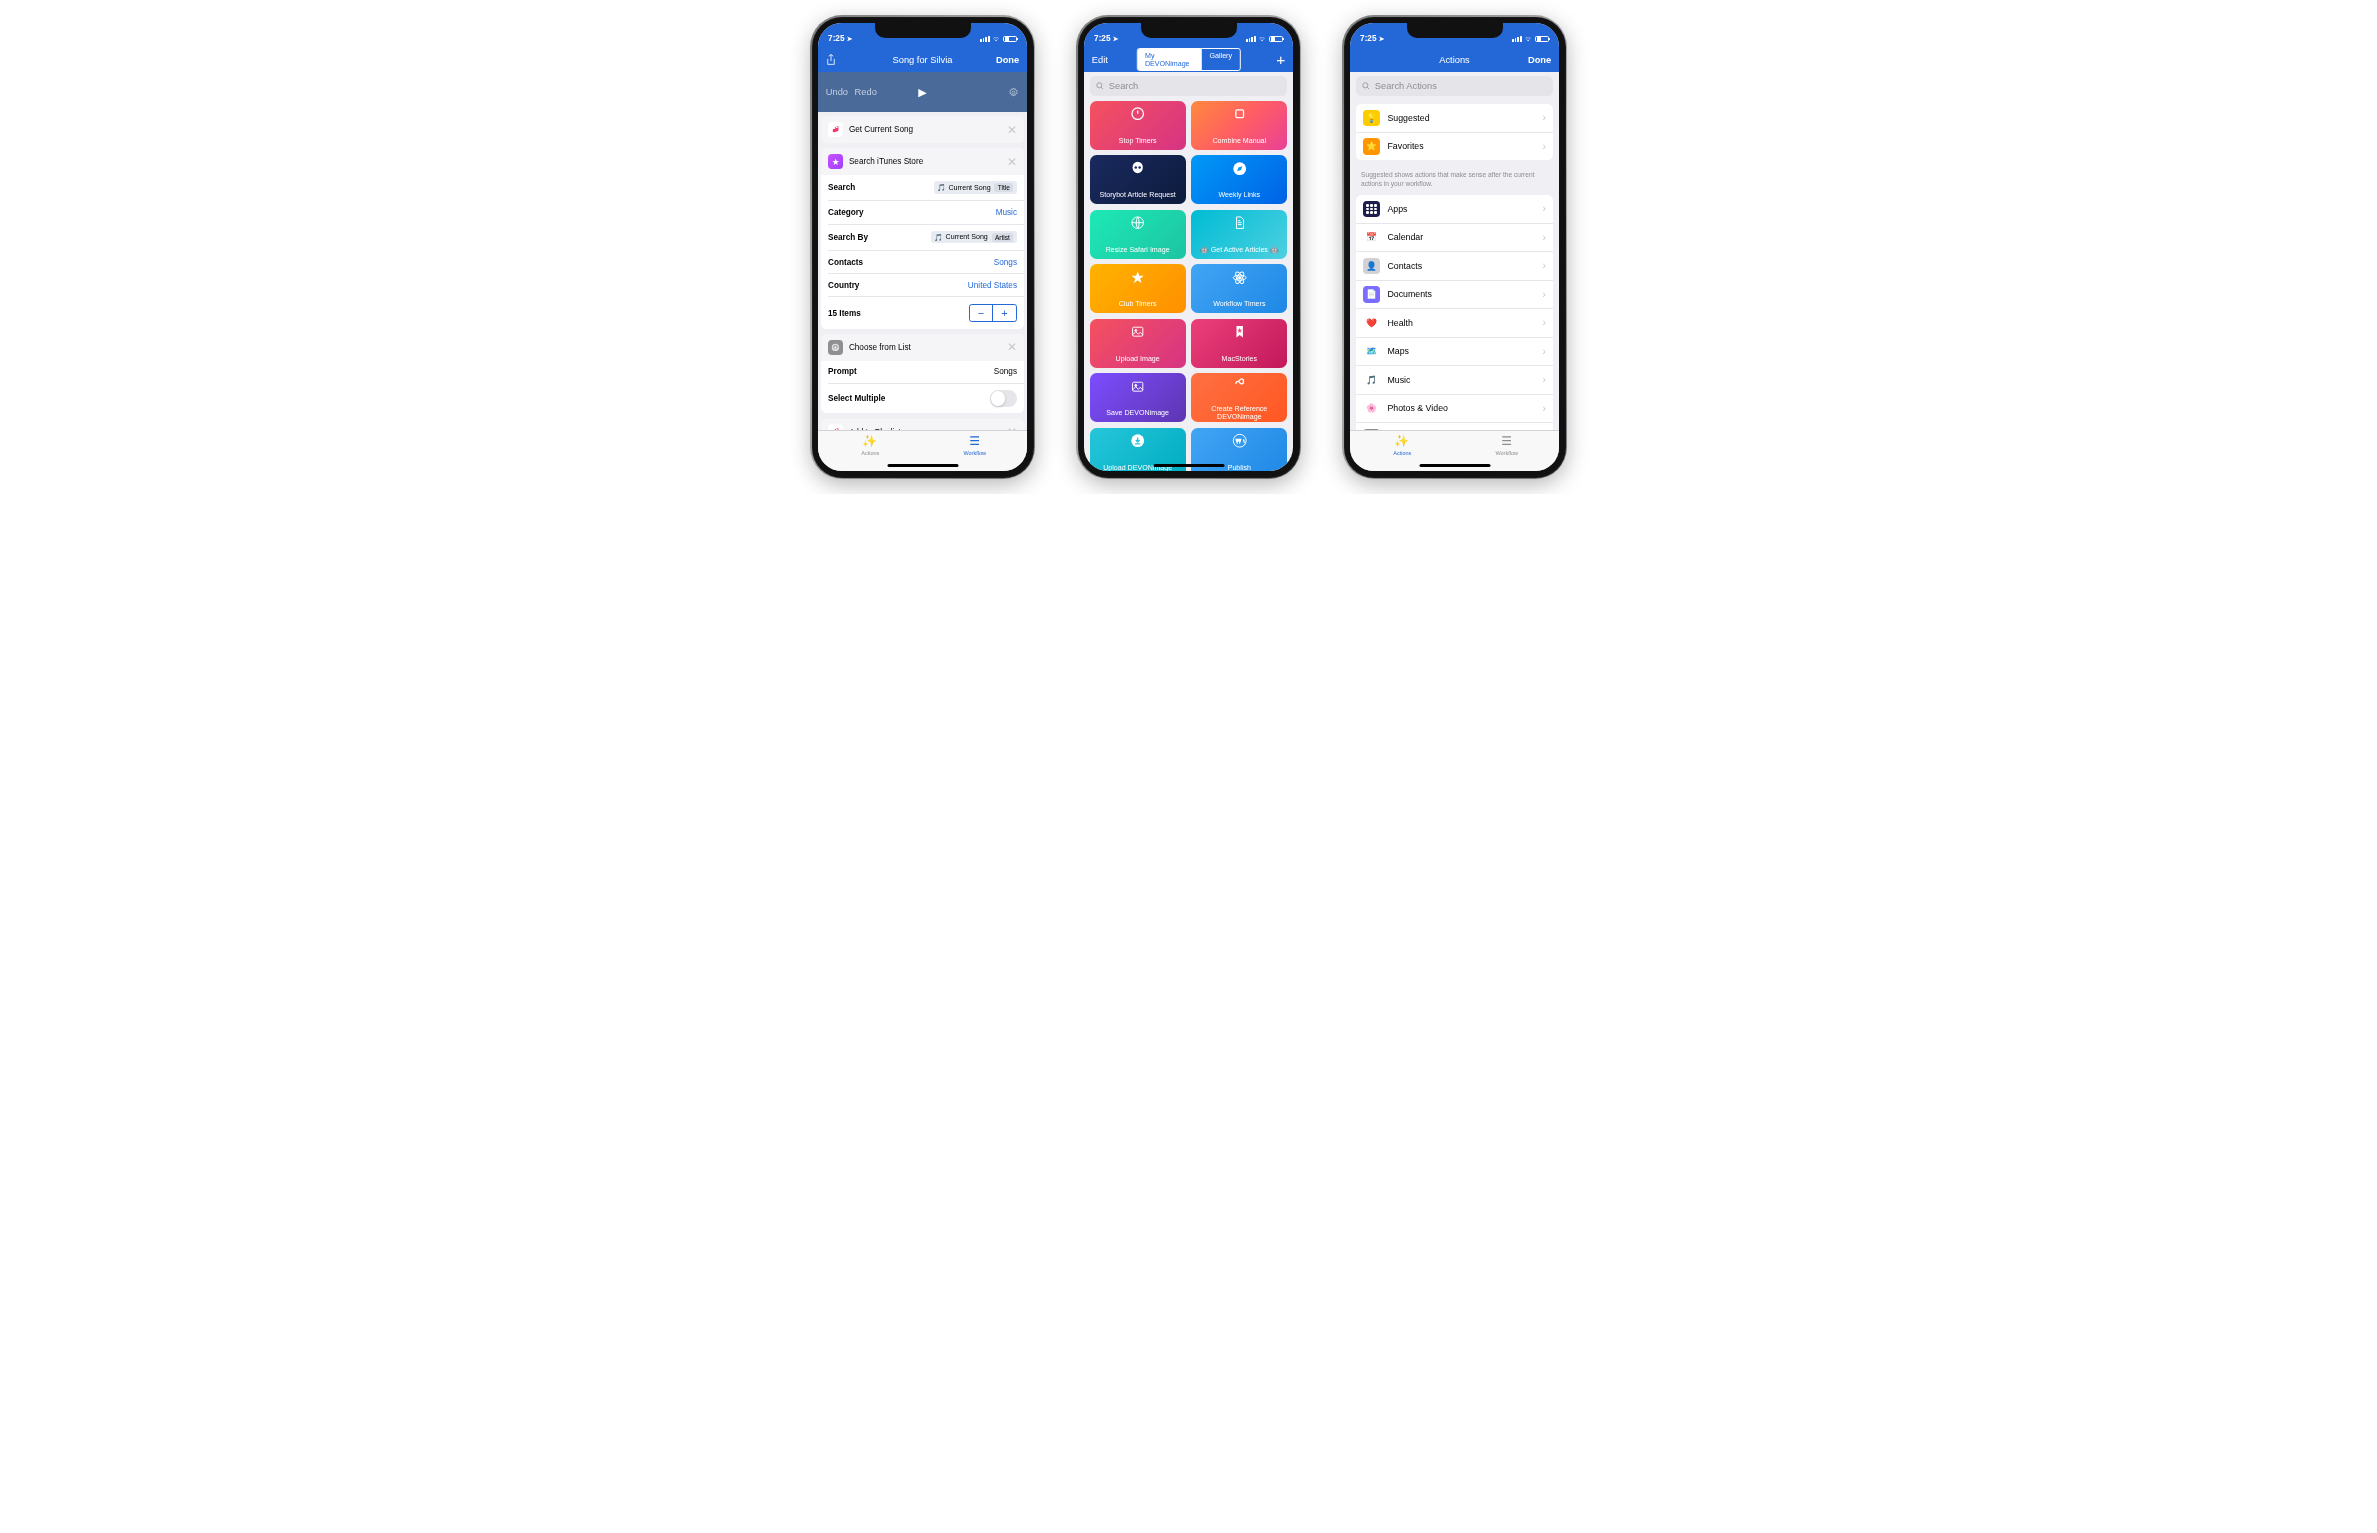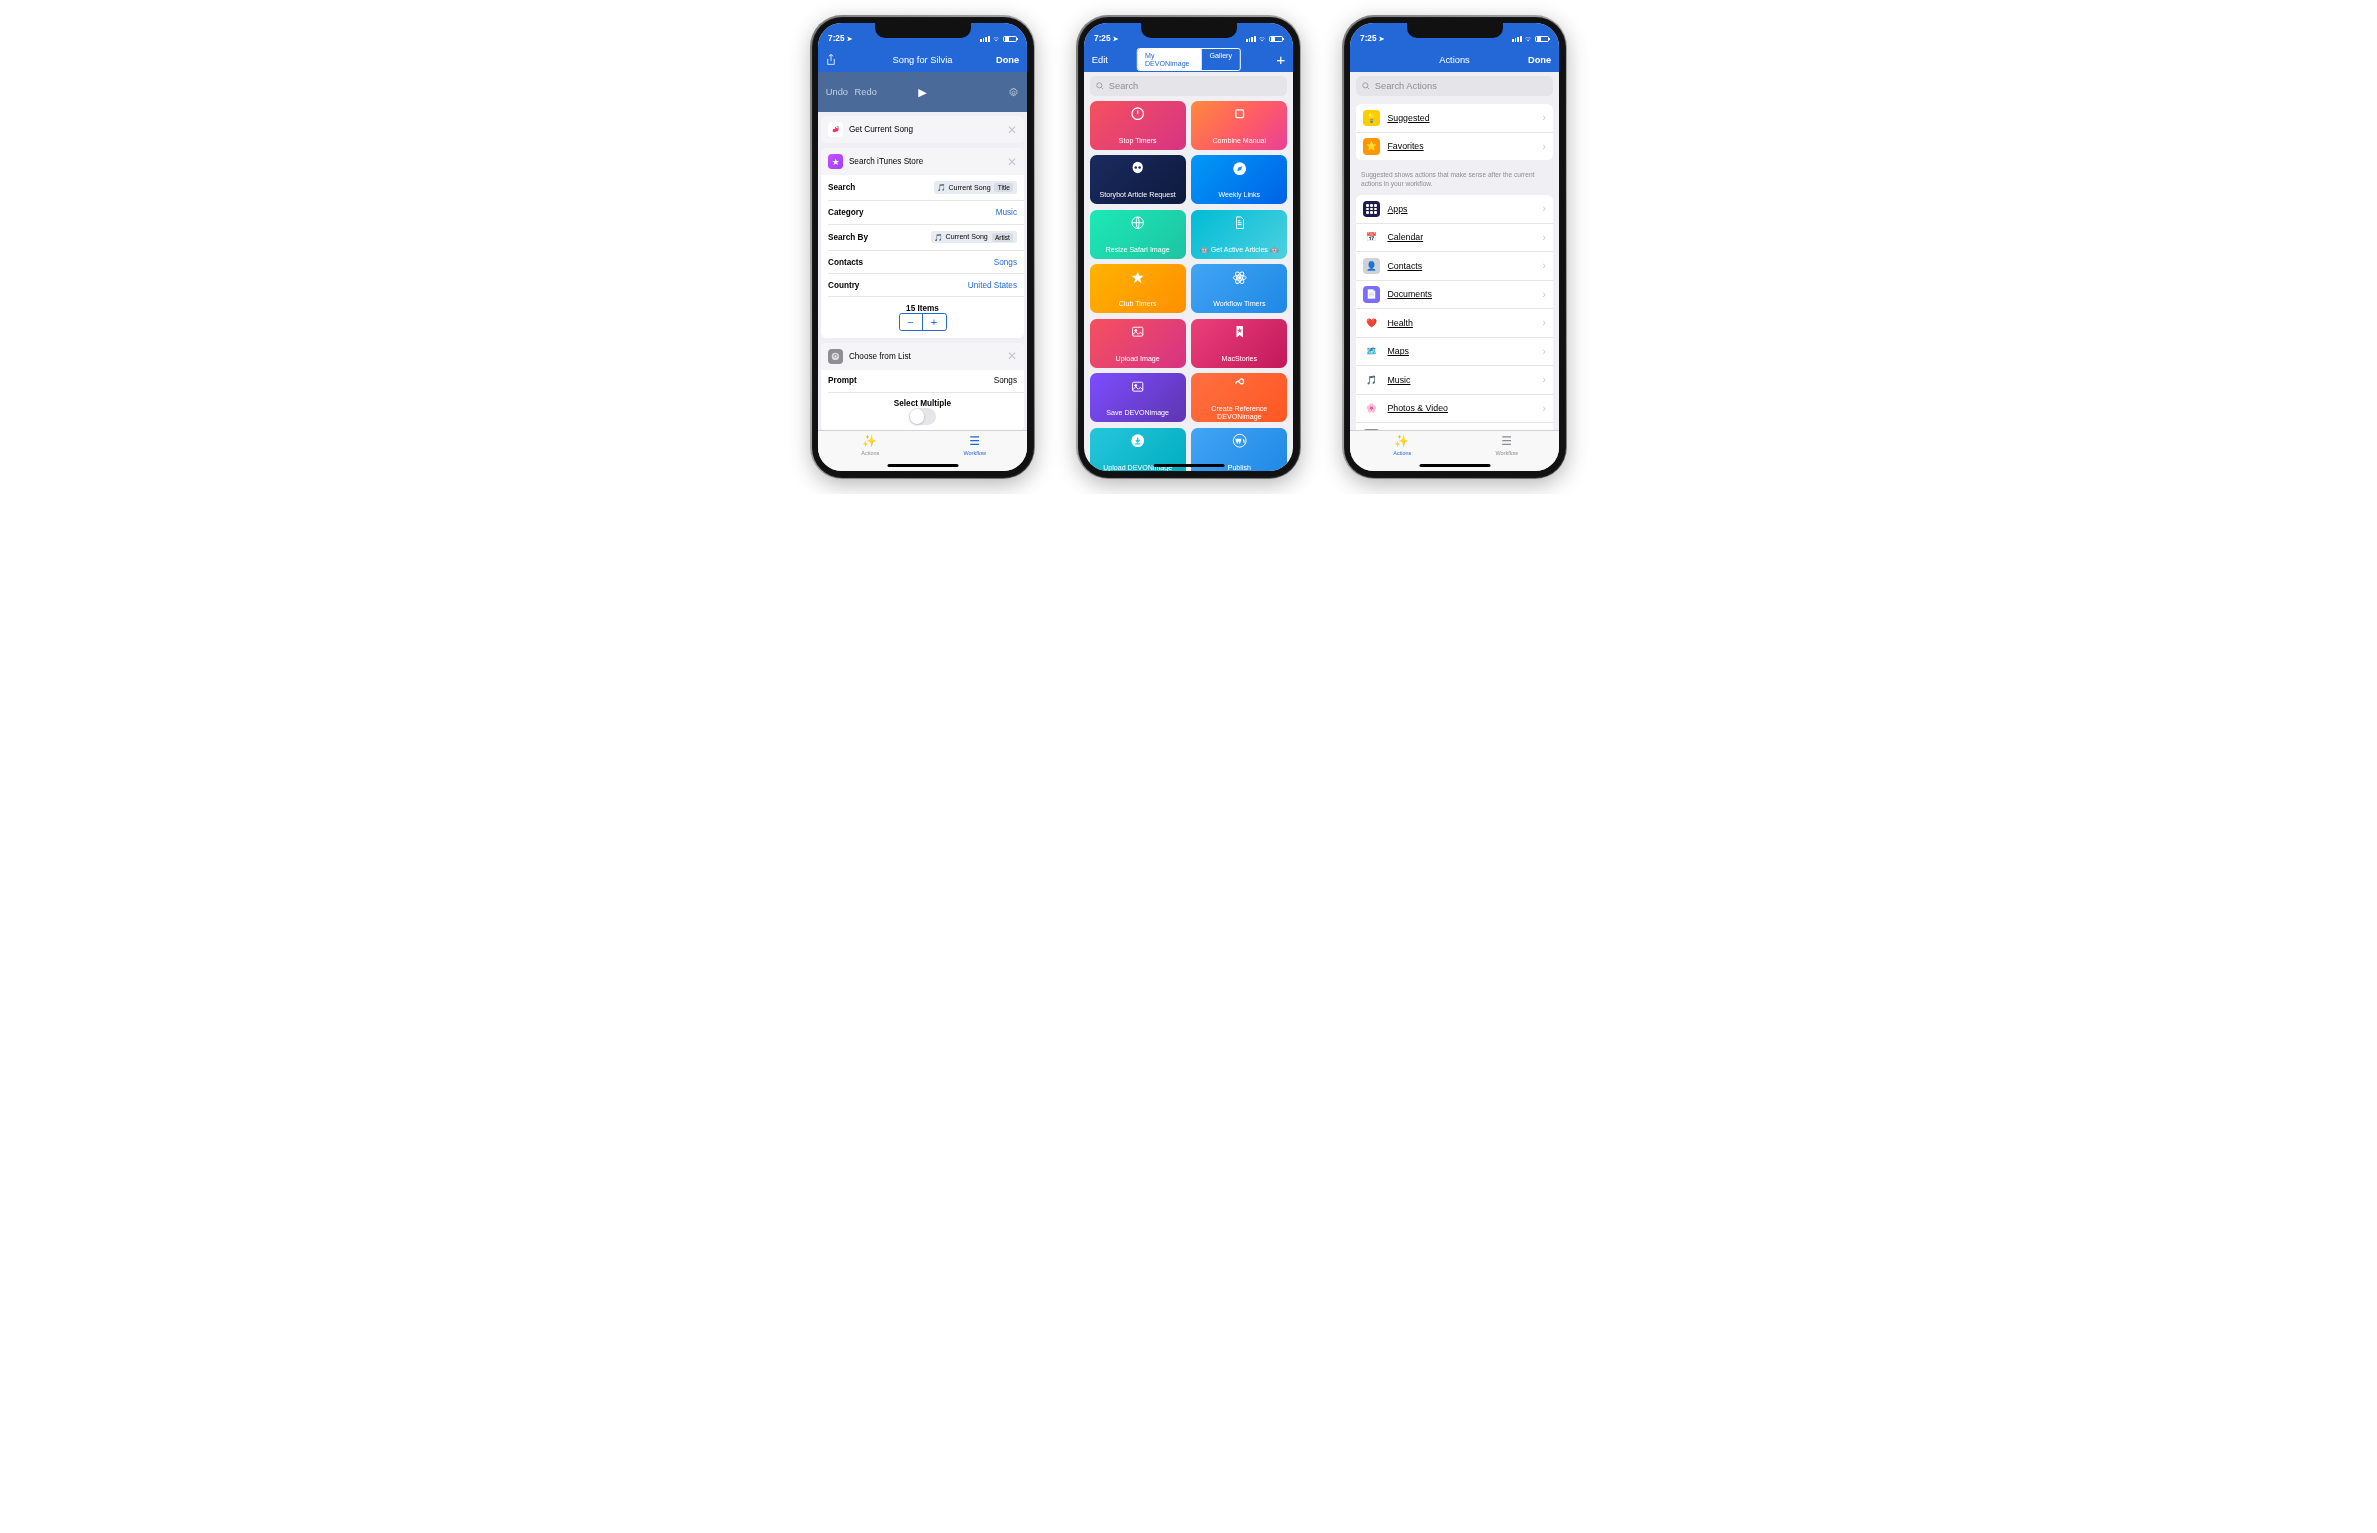--- a/index.html
+++ b/index.html
@@ -119,21 +119,21 @@
 .close-x { color: #c7c7cc; font-size: 12px; font-weight: 300; cursor: pointer; }
 .action-body { padding: 0 0 0 6.6px; }
 .param-row {
   display: flex;
   align-items: center;
   justify-content: space-between;
   padding: 6.6px 6.6px 6.6px 0;
   border-bottom: 0.3px solid #e5e5ea;
   font-size: 8.2px;
 }
-.param-row:last-child { border-bottom: none; flex-direction: column; }
+.param-row:last-child { border-bottom: none; }
 .param-label { font-weight: 600; }
 .param-value { color: #2468d8; text-align: right; }
 .token {
   display: inline-flex;
   align-items: center;
   background: #e8ecf2;
   border-radius: 2.7px;
   padding: 1.6px 3.8px;
   font-size: 7.1px;
   gap: 2.2px;
@@ -176,21 +176,21 @@
 .list-row {
   display: flex;
   align-items: center;
   padding: 5.5px 7.7px;
   gap: 7.7px;
   border-bottom: 0.3px solid #e5e5ea;
   cursor: pointer;
 }
 .list-row:last-child { border-bottom: none; }
 .list-icon { width: 16.5px; height: 16.5px; border-radius: 3.8px; display:flex; align-items:center; justify-content:center; font-size:8.8px; }
-.list-label { flex: 1; font-size: 8.8px; text-decoration: underline; }
+.list-label { flex: 1; font-size: 8.8px; }
 .chevron { color: #c7c7cc; font-size: 10px; }
 .footer-text { font-size: 6.6px; color: #8e8e93; padding: 0 11px 6.6px; line-height: 1.4; }
 
 .tab-bar {
   height: 41px;
   background: #f8f8f8;
   border-top: 0.3px solid #d1d1d6;
   display: flex;
   padding-bottom: 12px;
 }

